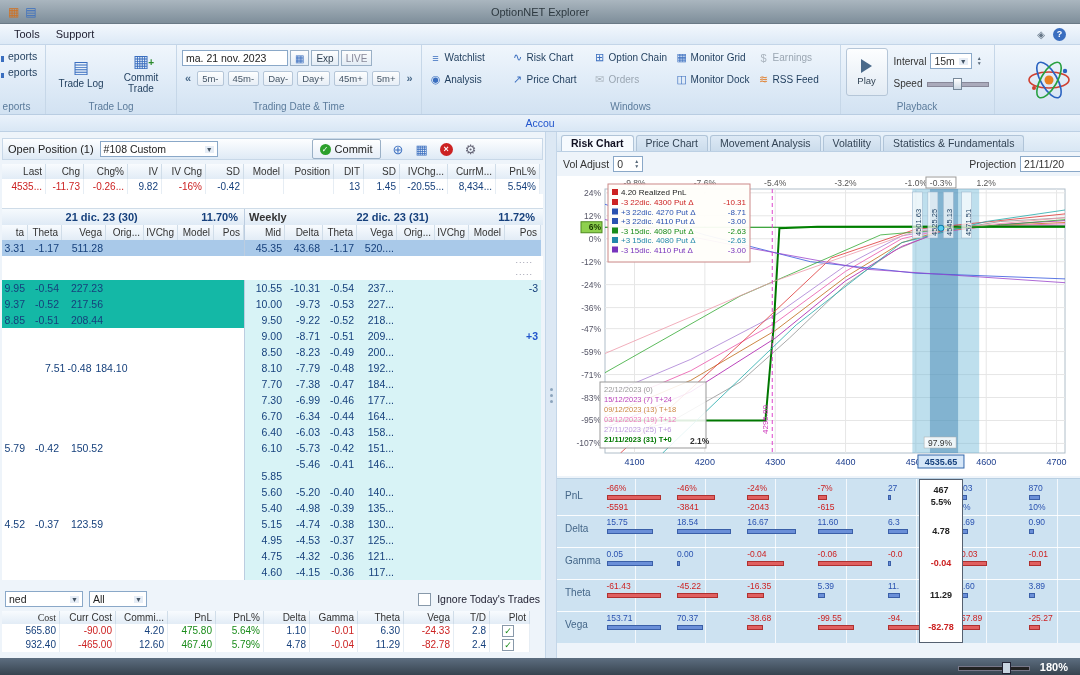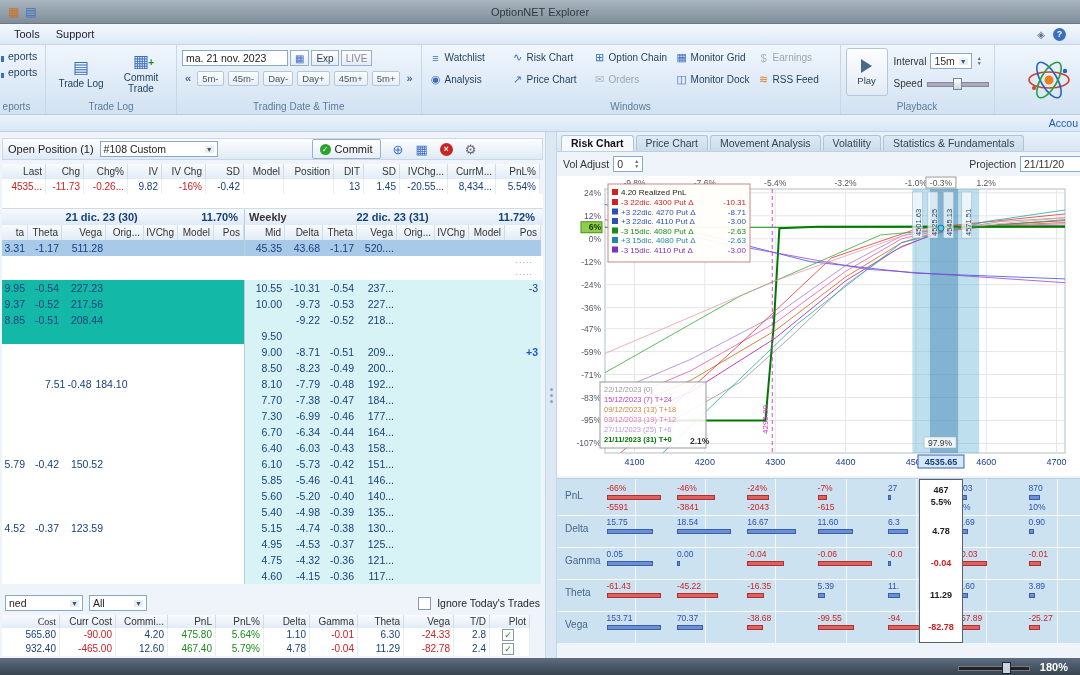--- a/index.html
+++ b/index.html
@@ -50,21 +50,21 @@
   .play-lbl{font-size:9.5px;color:#345;}
   .pb-right{display:flex;flex-direction:column;gap:4px;margin-left:6px;justify-content:center;}
   .pb-row{display:flex;align-items:center;gap:4px;font-size:10px;color:#333;height:18px;}
   .spin-btns{display:inline-flex;flex-direction:column;font-size:5px;color:#567;line-height:5px;margin-left:1px;}
   .slider{position:relative;width:62px;height:12px;display:inline-block;}
   .slider .track{position:absolute;left:0;right:0;top:5px;height:3px;background:#aab;border:1px solid #889;}
   .slider .thumb{position:absolute;left:26px;top:1px;width:7px;height:10px;background:linear-gradient(#fff,#cdd8e4);border:1px solid #789;}
   .rspacer{flex:1;border-right:none;}
   .logo-box{display:flex;align-items:center;padding:0 8px;}
   .account-row{height:17px;background:linear-gradient(#eaf2fb,#d9e7f5);border-bottom:1px solid #bdd0e4;
-               display:flex;align-items:center;justify-content:flex-end;padding:0 2px;box-sizing:border-box;}
+               display:flex;align-items:center;justify-content:center;padding:0 2px;box-sizing:border-box;}
   .account-link{color:#2255cc;font-size:10.5px;}
   
   .main{display:flex;height:526px;}
   .left-panel{width:545px;position:relative;background:#eef4fa;box-sizing:border-box;overflow:hidden;}
   .splitter{width:12px;background:#dce8f4;border-left:1px solid #c4d6e8;border-right:1px solid #c4d6e8;
             display:flex;flex-direction:column;align-items:center;justify-content:center;gap:3px;box-sizing:border-box;}
   .splitter i{width:3px;height:3px;border-radius:50%;background:#8ca4bc;}
   .right-panel{width:523px;position:relative;background:#eef4fa;overflow:hidden;}
   
   .pos-header{margin:6px 2px 4px;height:22px;display:flex;align-items:center;gap:6px;
@@ -477,21 +477,21 @@
           <div class="cgroup cl">
             <div class="ccell" style="width: 26px;">8.85</div>
             <div class="ccell" style="width: 34px;">-0.51</div>
             <div class="ccell" style="width: 44px;">208.44</div>
             <div class="ccell" style="width: 38px;"></div>
             <div class="ccell" style="width: 34px;"></div>
             <div class="ccell" style="width: 36px;"></div>
             <div class="ccell" style="width: 30px;"></div>
           </div>
           <div class="cgroup cr">
-            <div class="ccell navy" style="width: 40px; margin-top: 16px;">9.50</div>
+            <div class="ccell navy" style="width: 40px;">9.50</div>
             <div class="ccell " style="width: 38px;">-9.22</div>
             <div class="ccell " style="width: 34px;">-0.52</div>
             <div class="ccell " style="width: 40px;">218...</div>
             <div class="ccell " style="width: 38px;"></div>
             <div class="ccell " style="width: 34px;"></div>
             <div class="ccell " style="width: 36px;"></div>
             <div class="ccell posblue" style="width: 36px;"></div>
           </div>
         </div>
         <div class="chain-row">
@@ -666,21 +666,21 @@
           <div class="cgroup cl white">
             <div class="ccell" style="width: 26px;"></div>
             <div class="ccell" style="width: 34px;"></div>
             <div class="ccell" style="width: 44px;"></div>
             <div class="ccell" style="width: 38px;"></div>
             <div class="ccell" style="width: 34px;"></div>
             <div class="ccell" style="width: 36px;"></div>
             <div class="ccell" style="width: 30px;"></div>
           </div>
           <div class="cgroup cr">
-            <div class="ccell navy" style="width: 40px;">5.85</div>
+            <div class="ccell navy" style="width: 40px; margin-top: 12px;">5.85</div>
             <div class="ccell " style="width: 38px;">-5.46</div>
             <div class="ccell " style="width: 34px;">-0.41</div>
             <div class="ccell " style="width: 40px;">146...</div>
             <div class="ccell " style="width: 38px;"></div>
             <div class="ccell " style="width: 34px;"></div>
             <div class="ccell " style="width: 36px;"></div>
             <div class="ccell posblue" style="width: 36px;"></div>
           </div>
         </div>
         <div class="chain-row">

